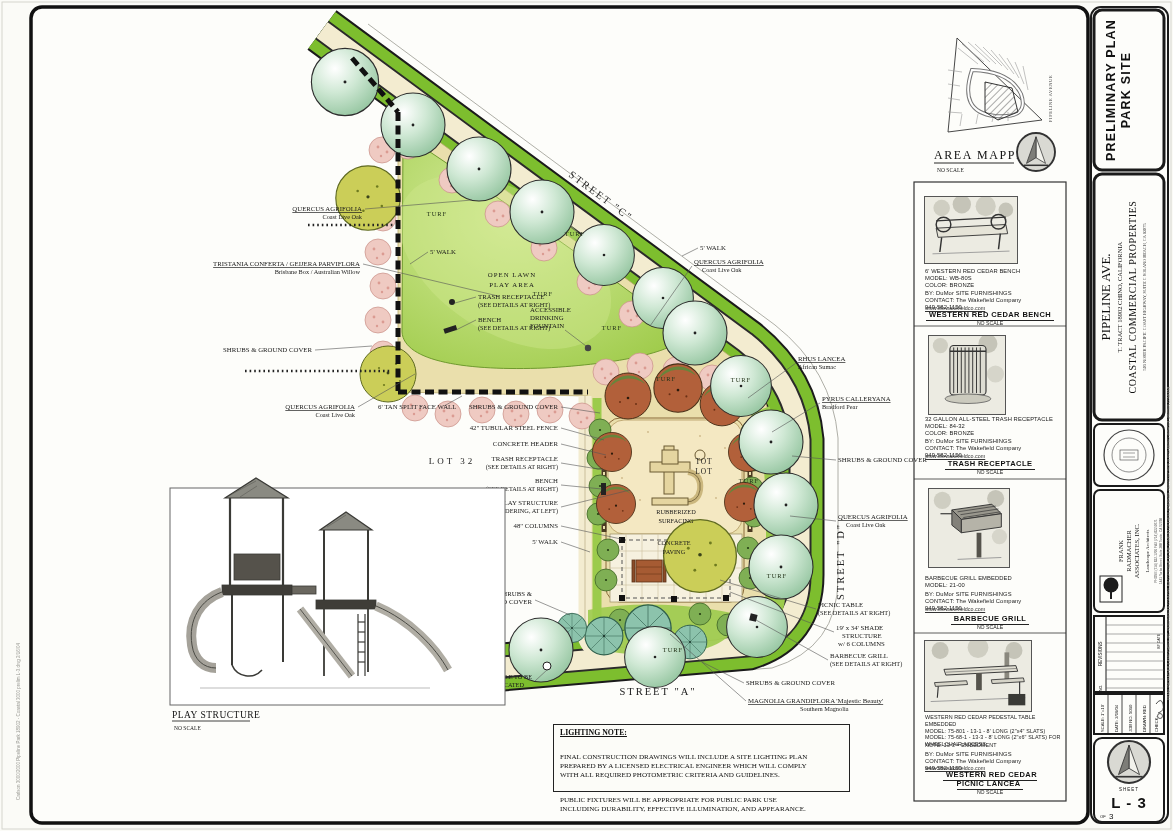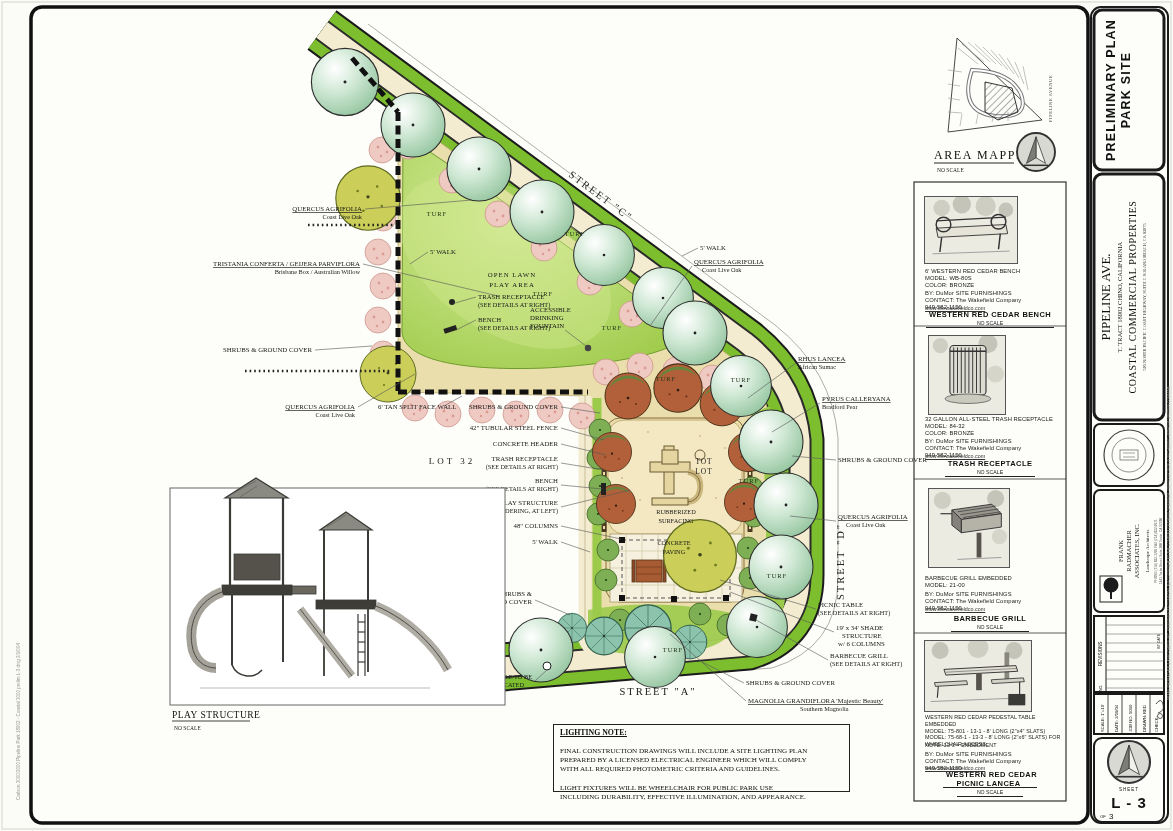--- a/index.html
+++ b/index.html
@@ -17,28 +17,28 @@
   .tiny{font:5.5px "Liberation Serif",serif;fill:#222;}
   
   .detail{position:absolute;left:916px;width:148px;}
   .dimg{position:absolute;border:1px solid #555;background:#ECEBE2;}
   .dtext{position:absolute;left:9px;width:136px;font:5.8px "Liberation Sans",sans-serif;
          line-height:1.25;color:#222;white-space:pre-line;letter-spacing:.1px;}
   .dsmall{font-size:5.4px;}
   .dweb{position:absolute;left:9px;font:5.4px "Liberation Sans",sans-serif;color:#333;text-decoration:underline;}
   .dtitle{position:absolute;left:0;width:148px;text-align:center;
           font:bold 7.5px "Liberation Sans",sans-serif;letter-spacing:.4px;color:#111;white-space:pre-line;}
-  .dtitle span{border-bottom:1px solid #222;padding:0 3px 8px 3px;}
+  .dtitle span{border-bottom:1px solid #222;padding:0 3px 1px 3px;}
   .dnoscale{position:absolute;left:0;width:148px;text-align:center;
             font:5.2px "Liberation Sans",sans-serif;color:#222;}
   
   .note-box{position:absolute;left:553px;top:724px;width:283px;height:60px;border:1.2px solid #222;
             background:#FCFCF8;padding:3px 6px;}
   .note-h{font:bold 7.8px "Liberation Serif",serif;text-decoration:underline;color:#111;}
-  .note-p{font:7.1px "Liberation Serif",serif;line-height:1.28;color:#111;white-space:pre-line;margin-top:10px;}
+  .note-p{font:7.1px "Liberation Serif",serif;line-height:1.28;color:#111;white-space:pre-line;margin-top:16px;}
 </style>
 </head>
 <body>
 
 <div class="page">
 
 <svg width="1173" height="831" viewBox="0 0 1173 831" class="abs" style="left:0;top:0" xmlns="http://www.w3.org/2000/svg">
   <defs>
     <radialGradient id="tg" cx="35%" cy="30%" r="80%">
       <stop offset="0%" stop-color="#FFFFFF"></stop>
@@ -714,17 +714,17 @@
   <div class="dtitle" style="top:136px;line-height:1.25"><span>WESTERN RED CEDAR
 PICNIC LANCEA</span></div>
   <div class="dnoscale" style="top:155px">NO SCALE</div>
 </div>
 
 <div class="note-box">
   <div class="note-h">LIGHTING NOTE:</div>
   <div class="note-p">FINAL CONSTRUCTION DRAWINGS WILL INCLUDE A SITE LIGHTING PLAN
 PREPARED BY A LICENSED ELECTRICAL ENGINEER WHICH WILL COMPLY
 WITH ALL REQUIRED PHOTOMETRIC CRITERIA AND GUIDELINES.</div>
-  <div class="note-p">LIGHT FIXTURES WILL BE WHEELCHAIR FOR PUBLIC PARK USE
+  <div class="note-p">PUBLIC FIXTURES WILL BE APPROPRIATE FOR PUBLIC PARK USE
 INCLUDING DURABILITY, EFFECTIVE ILLUMINATION, AND APPEARANCE.</div>
 </div>
 
 </div>
 
 </body></html>

